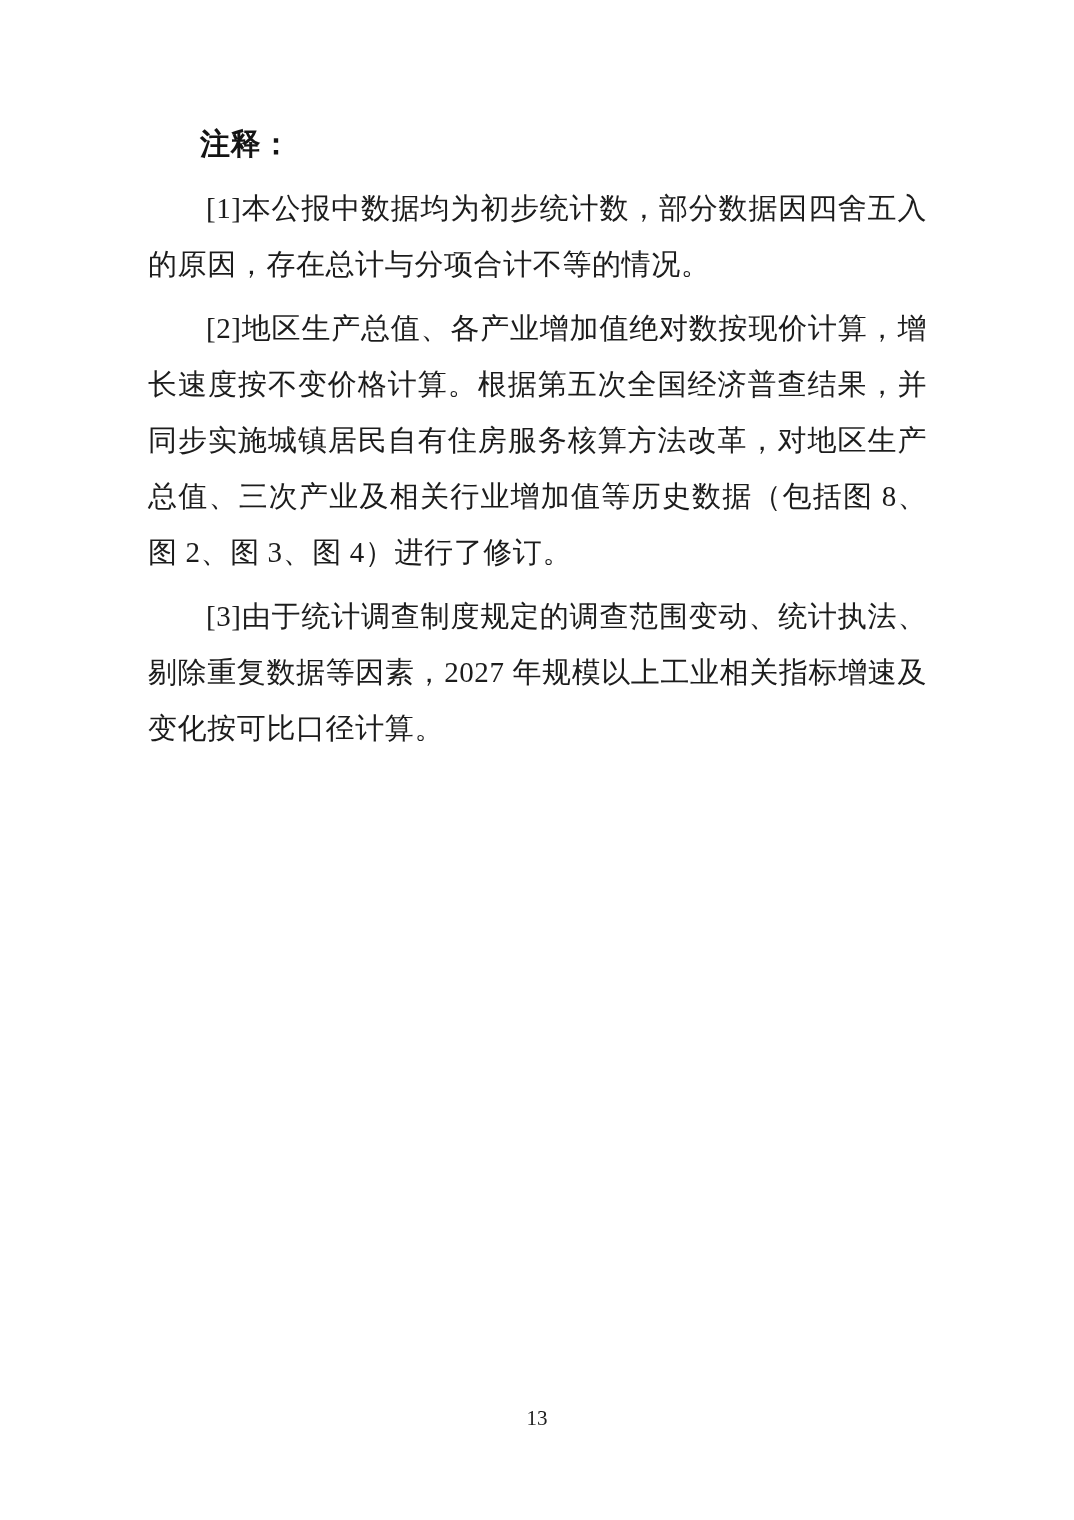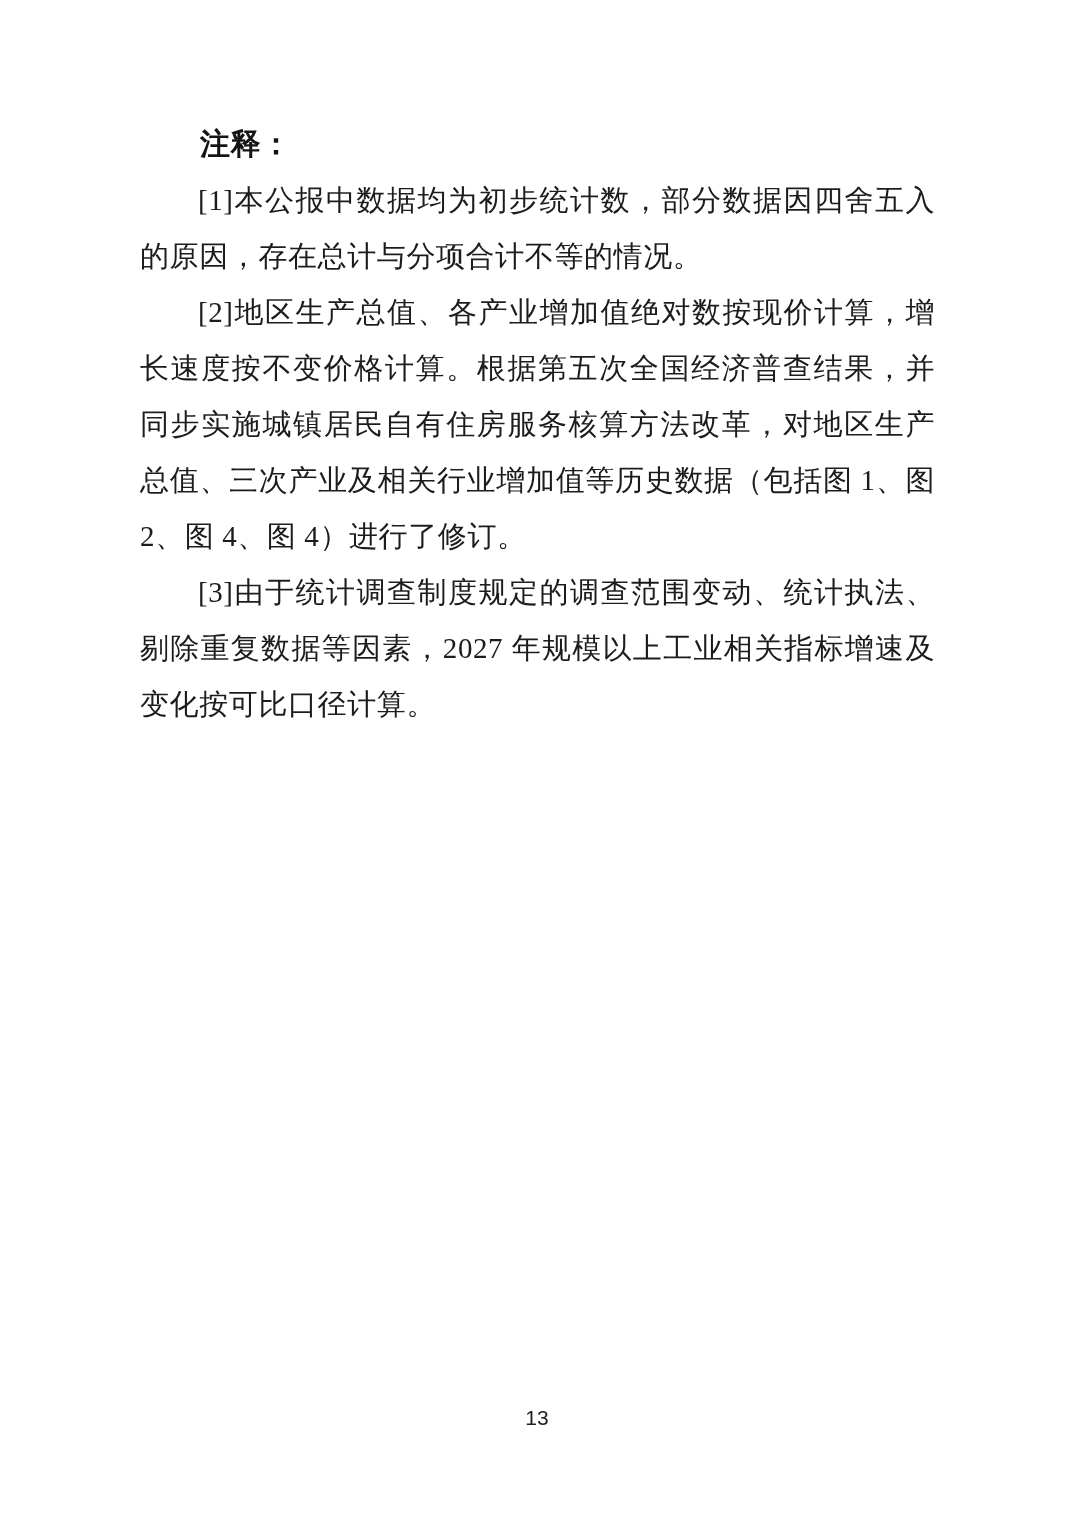--- a/index.html
+++ b/index.html
@@ -26,46 +26,46 @@
     margin: 0;
     font-size: 30px;
     line-height: 56px;
     font-weight: bold;
     text-indent: 2em;
     letter-spacing: 0.5px;
     font-family: "Liberation Sans", "DejaVu Sans", sans-serif;
     color: #141414;
   }
   .note-paragraph {
-    margin: 0;
+    margin: 8px;
     font-size: 29px;
     line-height: 56px;
     text-align: justify;
     text-indent: 2em;
     letter-spacing: 0.6px;
     word-break: break-all;
     color: #1c1c1c;
   }
   .page-number {
     position: absolute;
     left: 0;
     right: 0;
     top: 1403px;
     height: 30px;
     text-align: center;
     font-size: 21px;
     line-height: 30px;
-    font-family: Liberation Sans, sans-serif;
+    font-family: Liberation Serif, serif;
     color: #1c1c1c;
   }
 </style>
 </head>
 <body>
 
 <div class="page">
   <div class="content">
     <h2 class="notes-heading">注释：</h2>
     <p class="note-paragraph">[1]本公报中数据均为初步统计数，部分数据因四舍五入的原因，存在总计与分项合计不等的情况。</p>
-    <p class="note-paragraph">[2]地区生产总值、各产业增加值绝对数按现价计算，增长速度按不变价格计算。根据第五次全国经济普查结果，并同步实施城镇居民自有住房服务核算方法改革，对地区生产总值、三次产业及相关行业增加值等历史数据（包括图 1、图 2、图 4、图 4）进行了修订。</p>
+    <p class="note-paragraph">[2]地区生产总值、各产业增加值绝对数按现价计算，增长速度按不变价格计算。根据第五次全国经济普查结果，并同步实施城镇居民自有住房服务核算方法改革，对地区生产总值、三次产业及相关行业增加值等历史数据（包括图 8、图 2、图 3、图 4）进行了修订。</p>
     <p class="note-paragraph">[3]由于统计调查制度规定的调查范围变动、统计执法、剔除重复数据等因素，2027 年规模以上工业相关指标增速及变化按可比口径计算。</p>
   </div>
   <div class="page-number">13</div>
 </div>
 
 </body></html>

